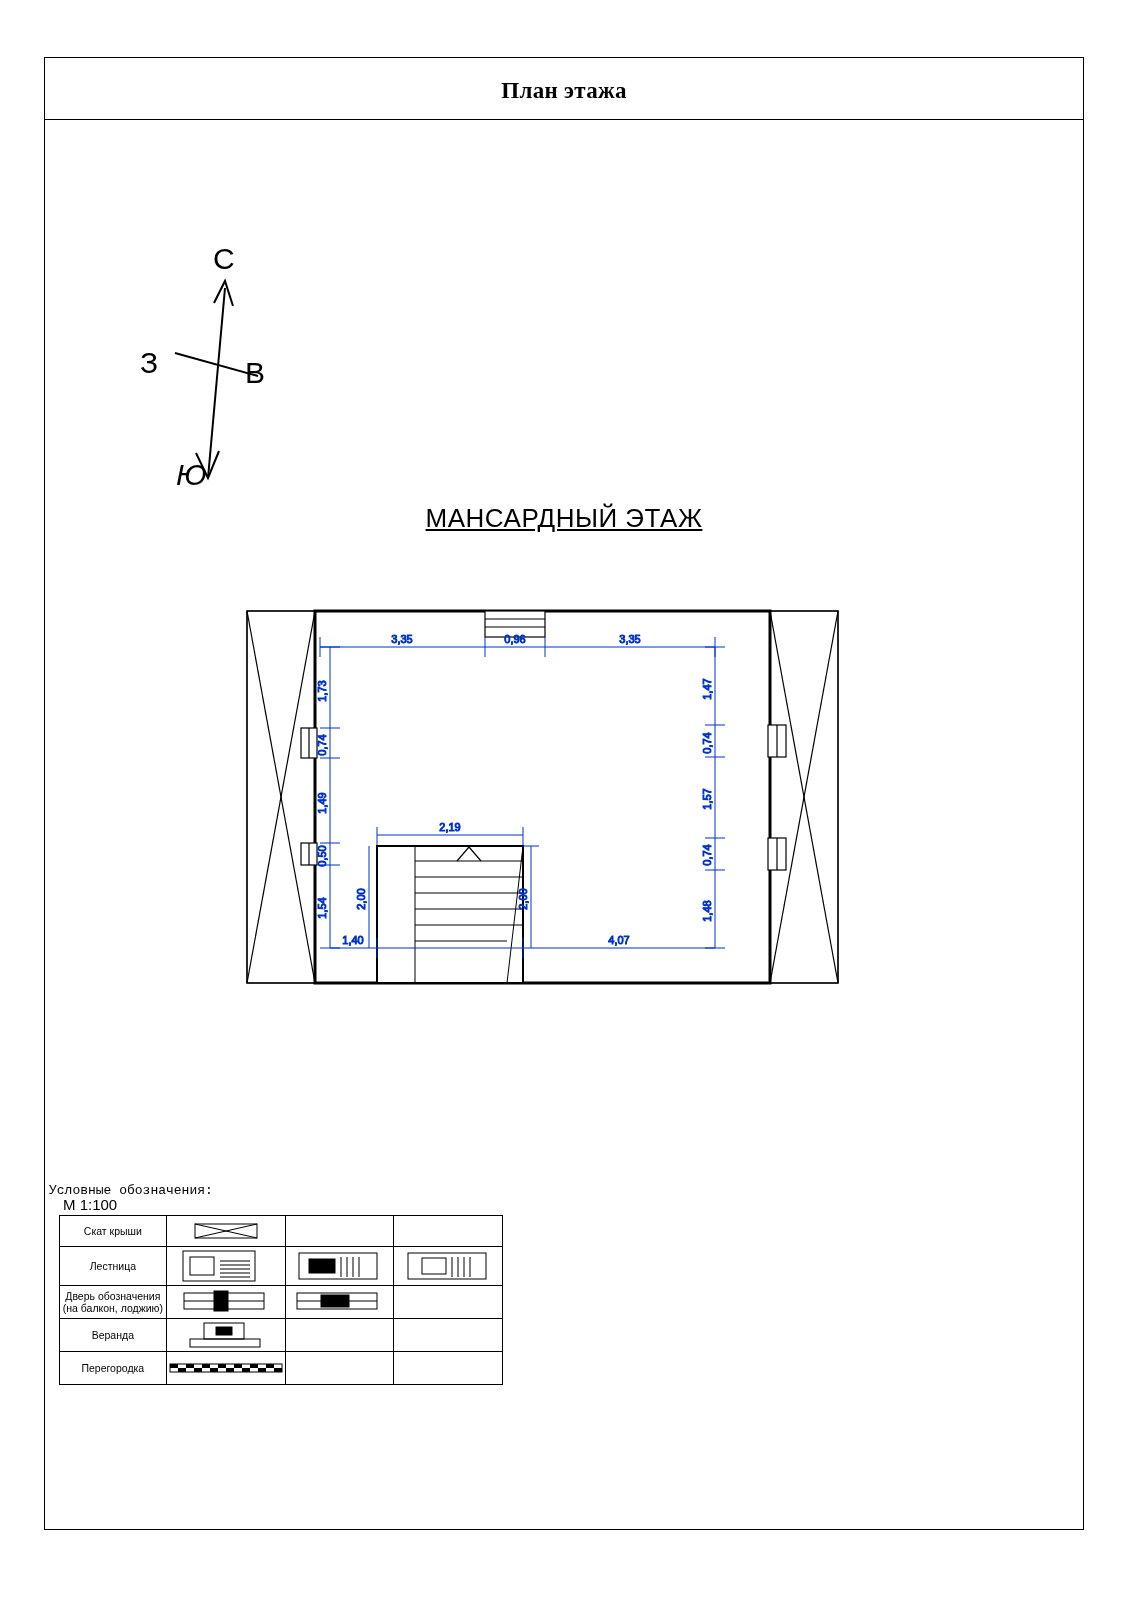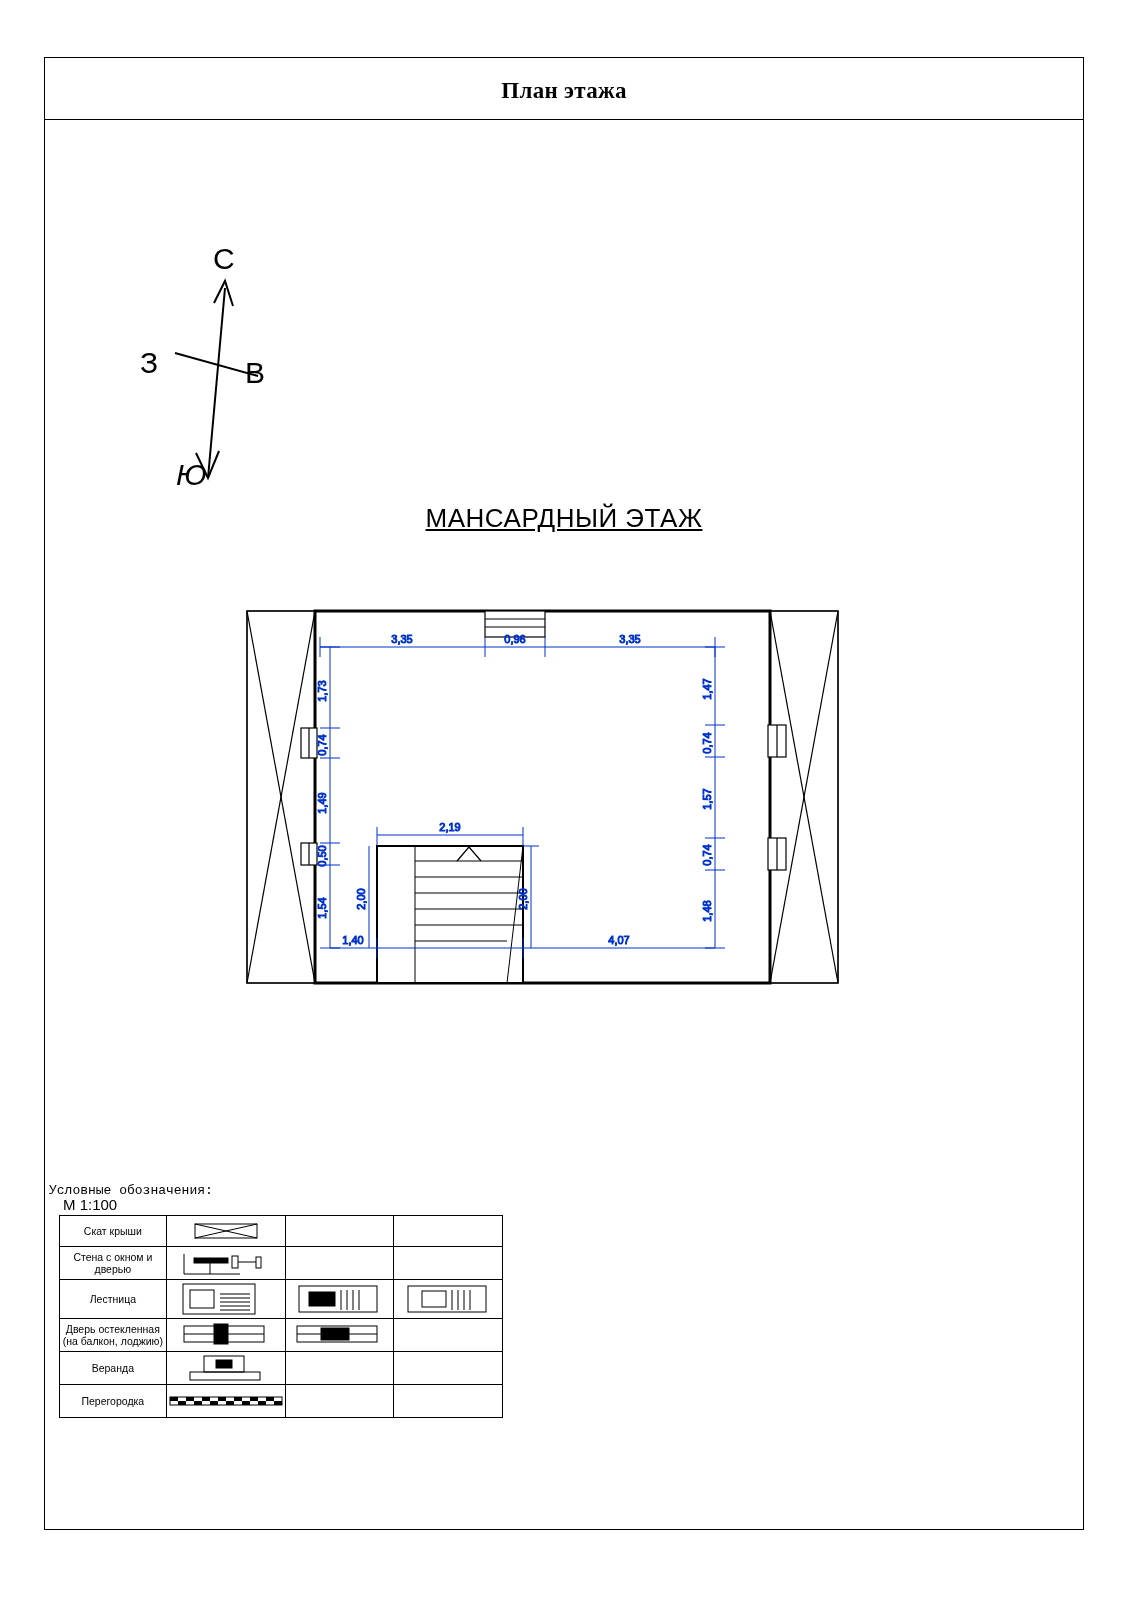--- a/index.html
+++ b/index.html
@@ -172,37 +172,20 @@
           <svg width="64" height="22" viewBox="0 0 64 22">
             <rect x="1" y="4" width="62" height="14" fill="none" stroke="#000"></rect>
             <line x1="1" y1="4" x2="63" y2="18" stroke="#000"></line>
             <line x1="63" y1="4" x2="1" y2="18" stroke="#000"></line>
           </svg>
         </td>
         <td class="cell"></td>
         <td class="cell"></td>
       </tr>
 
-      <tr>
-        <td class="lbl">Стена с окном и дверью</td>
-        <td class="cell">
-          <svg width="92" height="30" viewBox="0 0 92 30">
-            <g stroke="#000" fill="none" stroke-width="1">
-              <polyline points="4,6 4,26 60,26"></polyline>
-              <rect x="14" y="10" width="34" height="5" fill="#000"></rect>
-              <rect x="52" y="8" width="6" height="12"></rect>
-              <line x1="58" y1="14" x2="76" y2="14"></line>
-              <rect x="76" y="9" width="5" height="11"></rect>
-              <line x1="30" y1="15" x2="30" y2="26"></line>
-            </g>
-          </svg>
-        </td>
-        <td class="cell"></td>
-        <td class="cell"></td>
-      </tr>
 
       <tr>
         <td class="lbl">Лестница</td>
         <td class="cell">
           <svg width="92" height="38" viewBox="0 0 92 38">
             <g stroke="#000" fill="none">
               <rect x="3" y="4" width="72" height="30"></rect>
               <rect x="10" y="10" width="24" height="18"></rect>
               <g stroke-width="1">
                 <line x1="40" y1="14" x2="70" y2="14"></line>
@@ -238,21 +221,21 @@
                 <line x1="56" y1="10" x2="56" y2="30"></line>
                 <line x1="62" y1="10" x2="62" y2="30"></line>
                 <line x1="68" y1="10" x2="68" y2="30"></line>
               </g>
             </g>
           </svg>
         </td>
       </tr>
 
       <tr>
-        <td class="lbl">Дверь остекленная (на балкон, лоджию)</td>
+        <td class="lbl">Дверь обозначения (на балкон, лоджию)</td>
         <td class="cell">
           <svg width="92" height="30" viewBox="0 0 92 30">
             <g stroke="#000" fill="none">
               <rect x="4" y="6" width="80" height="16"></rect>
               <rect x="34" y="4" width="14" height="20" fill="#000"></rect>
               <line x1="4" y1="14" x2="84" y2="14"></line>
             </g>
           </svg>
         </td>
         <td class="cell">

